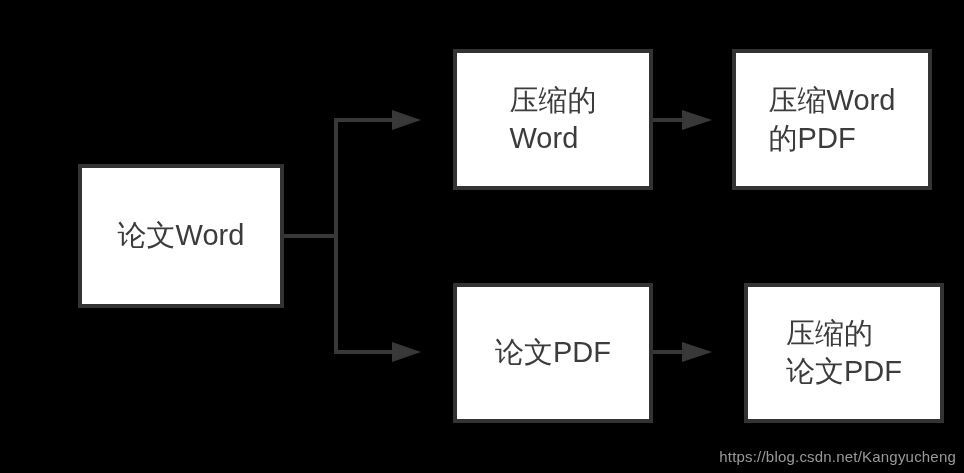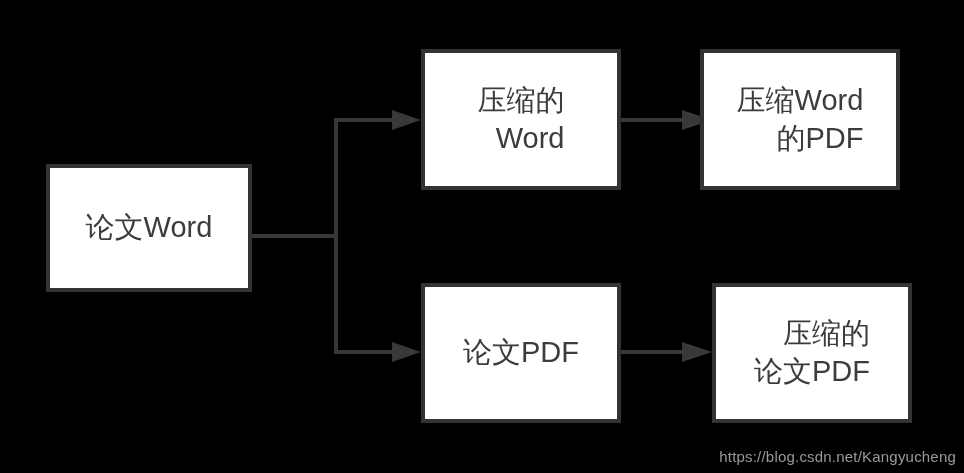--- a/index.html
+++ b/index.html
@@ -36,29 +36,30 @@
     fill: var(--line);
     stroke: none;
   }
   .node {
     position: absolute;
     background: var(--box-fill);
     border: 4px solid var(--box-border);
     display: flex;
     align-items: center;
     justify-content: center;
-    text-align: right;
+    text-align: left;
+    margin-left: 32px;
   }
   .node-label {
     color: var(--text);
     font-size: 29px;
     line-height: 1.3;
     white-space: pre-line;
   }
-  .node-source        { left: 46px;  top: 164px; width: 206px; height: 128px; }
+  .node-source        { left: 46px;  top: 164px; width: 206px; height: 144px; }
   .node-comp-word     { left: 421px; top: 49px;  width: 200px; height: 141px; }
   .node-comp-word-pdf { left: 700px; top: 49px;  width: 200px; height: 141px; }
   .node-paper-pdf     { left: 421px; top: 283px; width: 200px; height: 140px; }
   .node-comp-paper-pdf{ left: 712px; top: 283px; width: 200px; height: 140px; }
   .watermark {
     position: absolute;
     right: 8px; bottom: 8px;
     color: var(--watermark);
     font-size: 15px;
     letter-spacing: 0.2px;

